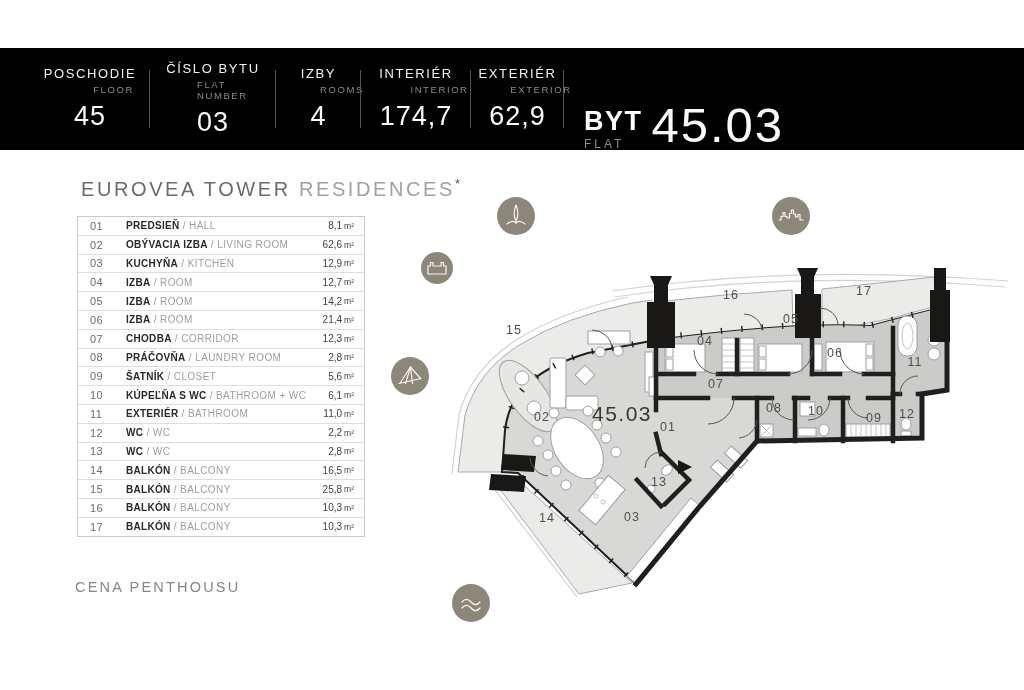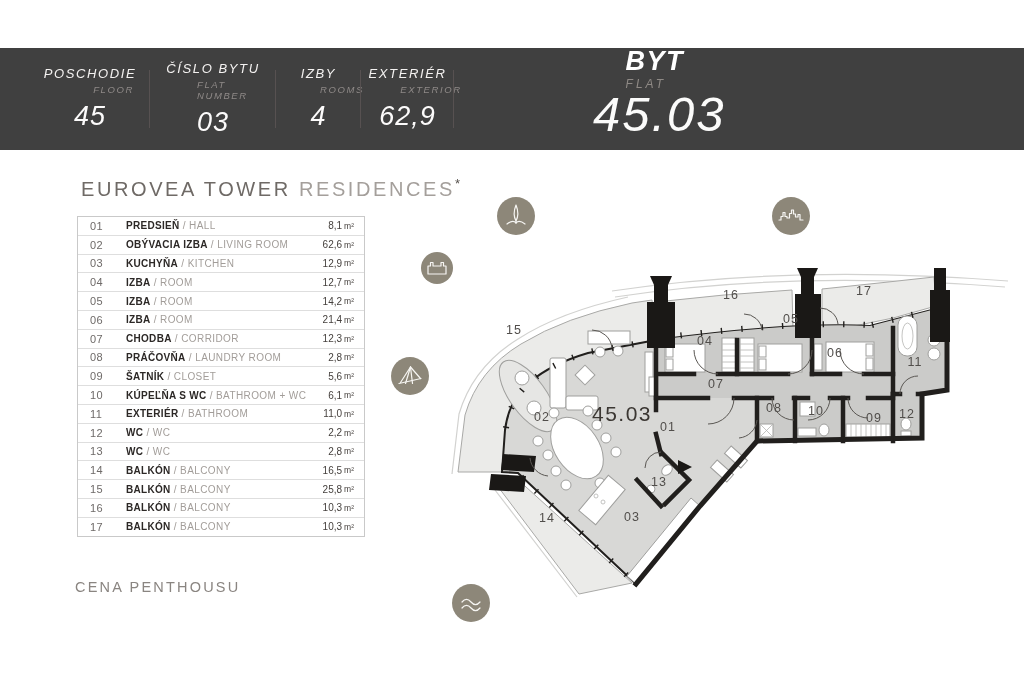--- a/index.html
+++ b/index.html
@@ -1,28 +1,28 @@
 <!DOCTYPE html>
 <html><head>
 <meta charset="utf-8">
 <style>
   html,body{margin:0;padding:0;background:#fff;width:1024px;height:690px;overflow:hidden;
     font-family:"Liberation Sans","DejaVu Sans",sans-serif;-webkit-font-smoothing:antialiased;}
   .page{position:relative;width:1024px;height:690px;background:#fff;}
 
   
-  .bar{position:absolute;left:0;top:48px;width:1024px;height:102px;background:#404040;font-style:italic;}
+  .bar{position:absolute;left:0;top:48px;width:1024px;height:102px;background:#000000;}
   .stats{position:absolute;left:30px;top:0;height:100%;display:flex;}
   .stat{display:flex;flex-direction:column;justify-content:center;align-items:center;position:relative;}
   .stat::after{content:"";position:absolute;right:0;top:22px;bottom:22px;width:1px;background:#575151;}
   .stat .lbl{font-size:13px;letter-spacing:1.6px;color:#f4f2f1;}
   .stat .sub{font-size:9.5px;letter-spacing:1.6px;color:#8f8a88;margin-top:3px;padding-left:47px;}
   .stat .val{font-size:27px;letter-spacing:1px;color:#fcfbfb;margin-top:6px;}
   .w1{width:120px}.w2{width:126px}.w3{width:85px}.w4{width:110px}.w5{width:93px}
-  .flatblock{position:absolute;left:584px;top:0;height:100%;display:flex;align-items:center;flex-direction:column;}
+  .flatblock{position:absolute;left:584px;top:0;height:100%;display:flex;align-items:flex-end;}
   .byt{display:flex;flex-direction:column;line-height:1;}
   .byt .b1{font-size:27px;font-weight:bold;letter-spacing:1.5px;color:#ffffff;}
   .byt .b2{font-size:12px;letter-spacing:3px;color:#8f8a86;margin-top:3px;}
   .flatnum{font-size:49px;letter-spacing:2px;color:#fbfbfa;margin-left:9px;line-height:1;}
 
   
   .title{position:absolute;left:81px;top:176px;font-size:20px;letter-spacing:2.6px;}
   .title .t1{color:#6f6a66;}
   .title .t2{color:#a49f9b;}
   .title sup{color:#56514d;font-size:13px;}
@@ -74,20 +74,25 @@
       </div>
       <div class="stat w2">
         <div class="lbl">ČÍSLO BYTU</div>
         <div class="sub">FLAT NUMBER</div>
         <div class="val">03</div>
       </div>
       <div class="stat w3">
         <div class="lbl">IZBY</div>
         <div class="sub">ROOMS</div>
         <div class="val">4</div>
+      </div>
+      <div class="stat w4">
+        <div class="lbl">INTERIÉR</div>
+        <div class="sub">INTERIOR</div>
+        <div class="val">174,7</div>
       </div>
       <div class="stat w5">
         <div class="lbl">EXTERIÉR</div>
         <div class="sub">EXTERIOR</div>
         <div class="val">62,9</div>
       </div>
     </div>
     <div class="flatblock">
       <div class="byt">
         <span class="b1">BYT</span>

